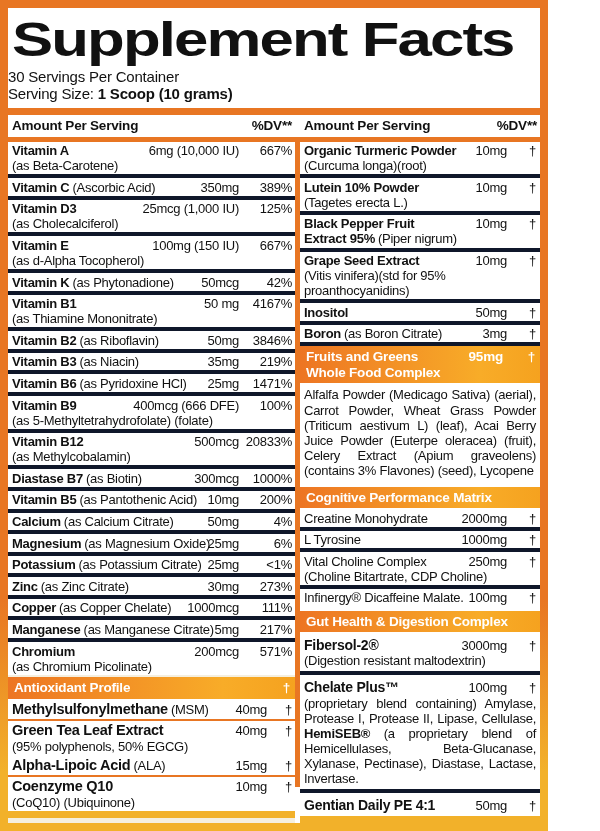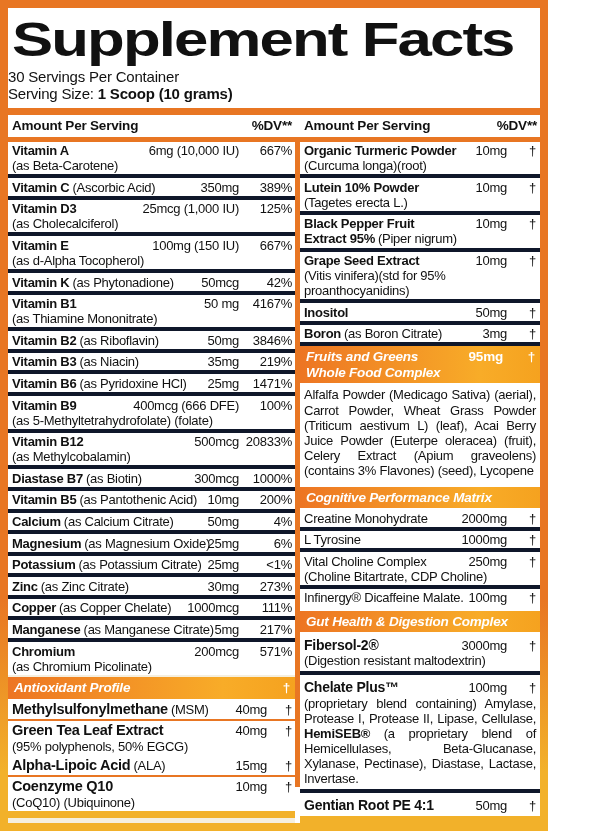--- a/index.html
+++ b/index.html
@@ -44,21 +44,21 @@
   .subb{font-weight:bold;margin-right:3px;}
   .subb:empty{margin:0;}
 
   .rows-vit div.row:last-of-type{border-bottom:none;}
 
   .gap{height:9px;background:#F5EFDF;}
 
   .sec-header{background:linear-gradient(90deg,#ED7523 0%,#F8AC28 75%,#F5A21F 100%);
       color:#fff;font-weight:bold;font-size:13.5px;letter-spacing:-0.2px;
       padding:3px 5px 3px 6px;display:flex;align-items:flex-start;margin:0 0 1px 0;}
-  .sec-header .h-label{flex:1;line-height:1.15;font-style:italic;}
+  .sec-header .h-label{flex:1;line-height:1.15;}
   .sec-header .h-amount{white-space:nowrap;padding-right:14px;}
   .sec-header .h-dv{width:18px;text-align:right;}
 
   .sec-antiox div.row{border-bottom:none;}
   .sec-antiox div.row:nth-of-type(1),
   .sec-antiox div.row:nth-of-type(3){border-bottom:2px solid #E87623;}
   .sec-antiox .name{font-size:14.5px;}
   .sec-antiox .dv{width:20px;}
 
   .col-right .dv{width:24px;}
@@ -461,21 +461,21 @@
               <div class="l1">
                 <span class="nm"><b class="name">Chelate Plus™</b><span class="note"></span></span>
                 <span class="amount">100mg</span>
                 <span class="dv">†</span>
               </div>
 
               <div class="rowpara"><span>(proprietary blend containing) Amylase, Protease I, Protease II, Lipase, Cellulase, </span><b>HemiSEB®</b><span> (a proprietary blend of Hemicellulases, Beta-Glucanase, Xylanase, Pectinase), Diastase, Lactase, Invertase.</span></div>
             </div>
             <div class="row">
               <div class="l1">
-                <span class="nm"><b class="name">Gentian Root PE 4:1</b><span class="note"></span></span>
+                <span class="nm"><b class="name">Gentian Daily PE 4:1</b><span class="note"></span></span>
                 <span class="amount">50mg</span>
                 <span class="dv">†</span>
               </div>
 
             </div>
           </div>
 
         <div class="goldbar"></div>
         <div class="cream"></div>
       </div>

